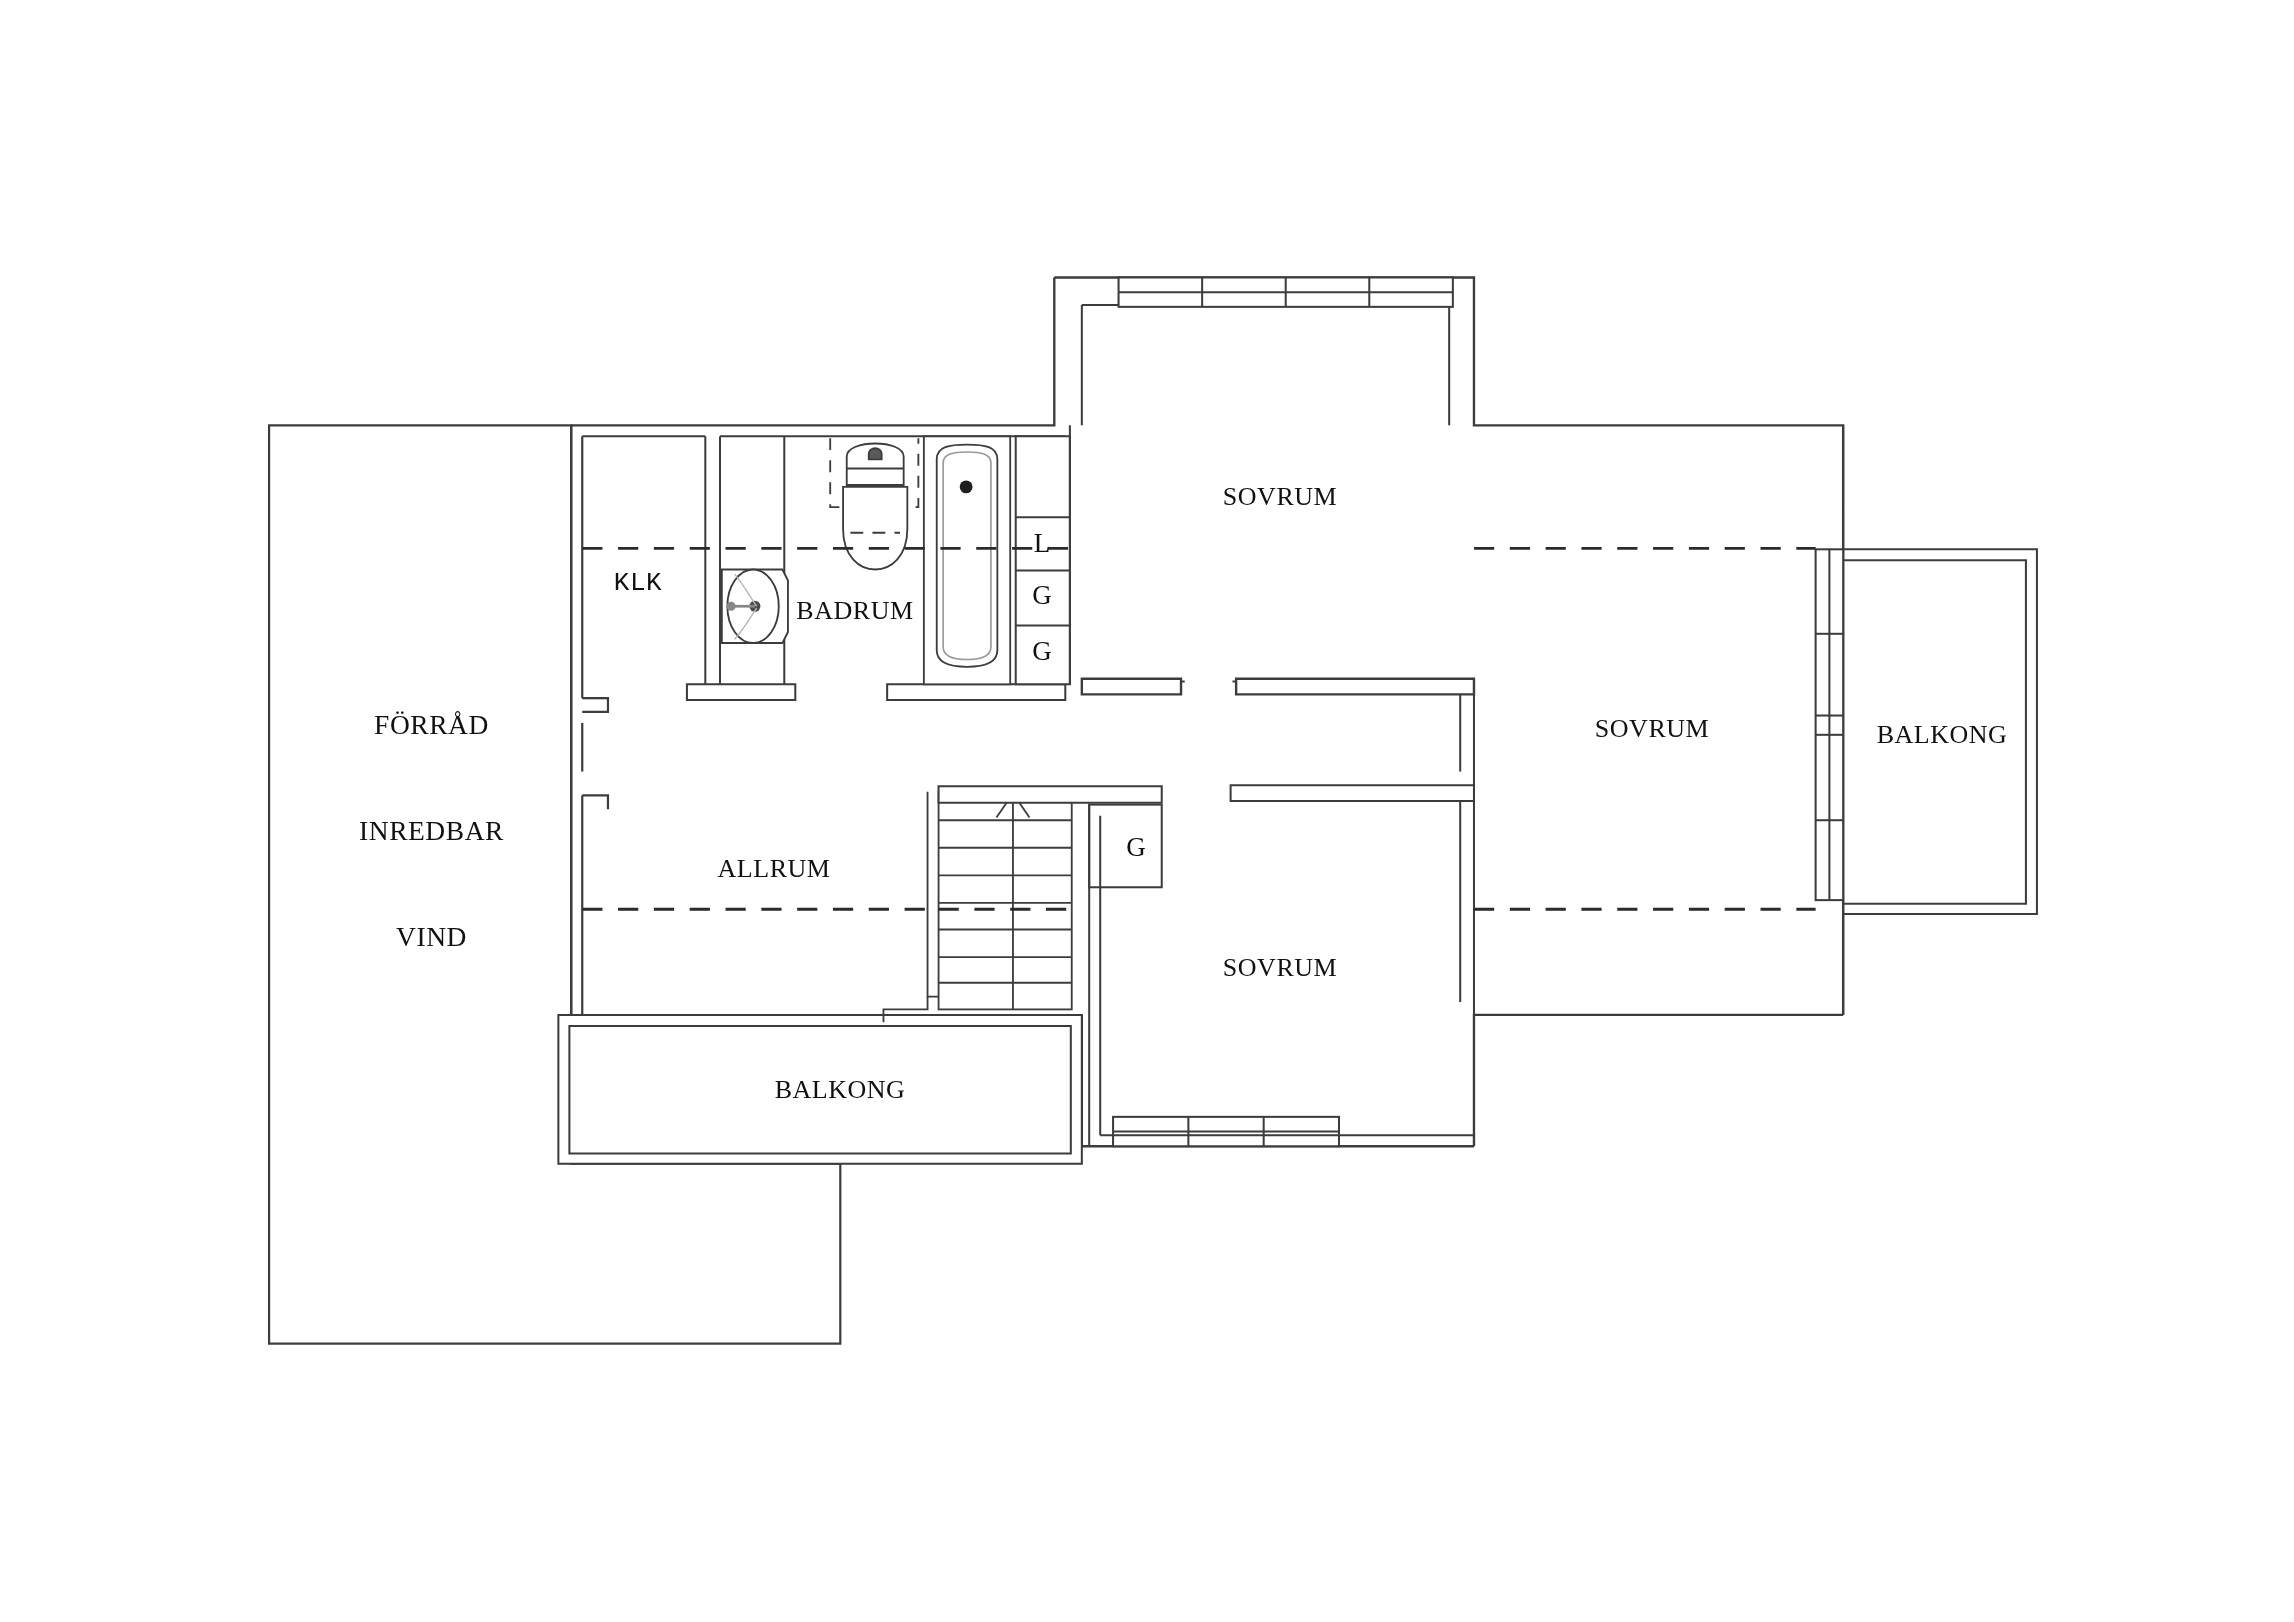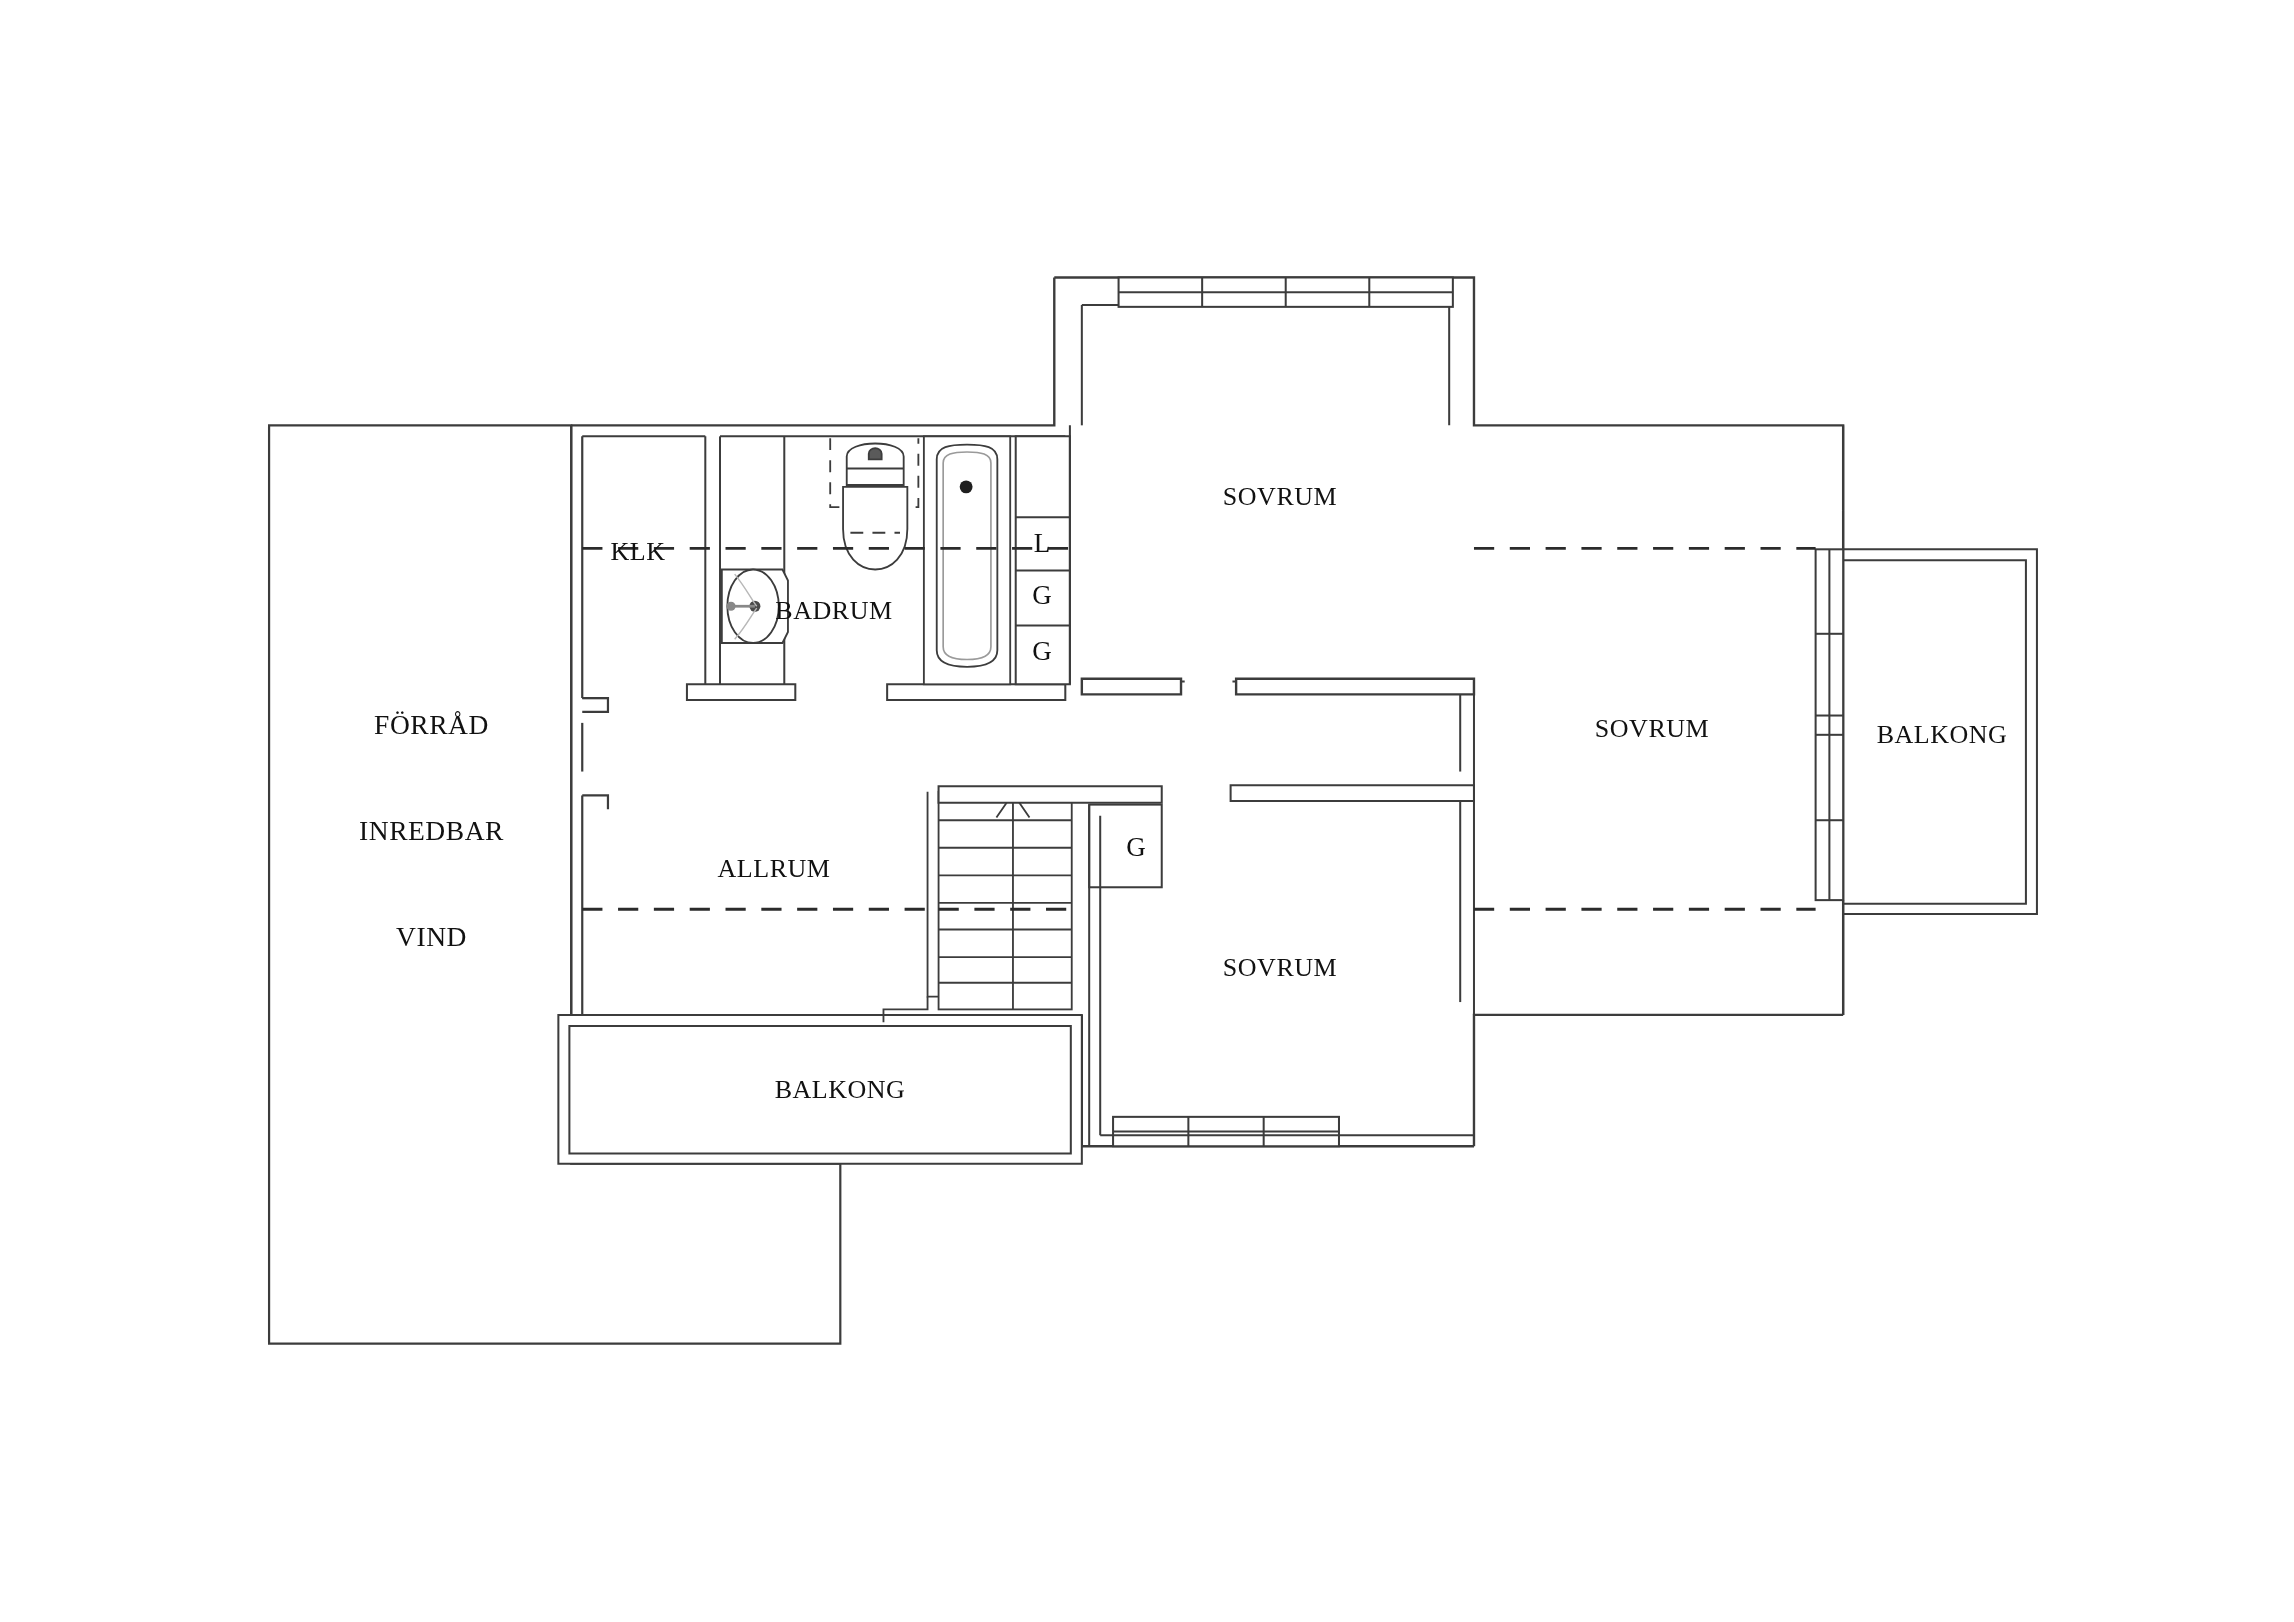--- a/index.html
+++ b/index.html
@@ -265,22 +265,22 @@
 
     </g>
   </svg>
 
   <div class="room-label med" style="left:422px; top:831px;">
     <span class="multi-line">FÖRRÅD</span>
     <span class="multi-line">INREDBAR</span>
     <span class="multi-line">VIND</span>
   </div>
 
-  <div class="room-label big" style="left:638px; top:552px;">KLK</div>
-  <div class="room-label big" style="left:834px; top:611px;">BADRUM</div>
+  <div class="room-label big" style="left:638px; top:584px;font-family:Liberation Mono, monospace;">KLK</div>
+  <div class="room-label big" style="left:855px; top:611px;">BADRUM</div>
   <div class="room-label big" style="left:774px; top:869px;">ALLRUM</div>
   <div class="room-label big" style="left:1280px; top:497px;">SOVRUM</div>
   <div class="room-label big" style="left:1652px; top:729px;">SOVRUM</div>
   <div class="room-label big" style="left:1280px; top:968px;">SOVRUM</div>
   <div class="room-label big" style="left:840px; top:1090px;">BALKONG</div>
   <div class="room-label big" style="left:1942px; top:735px;">BALKONG</div>
 
   <div class="closet-label" style="left:1042px; top:543px;">L</div>
   <div class="closet-label" style="left:1042px; top:595px;">G</div>
   <div class="closet-label" style="left:1042px; top:651px;">G</div>

